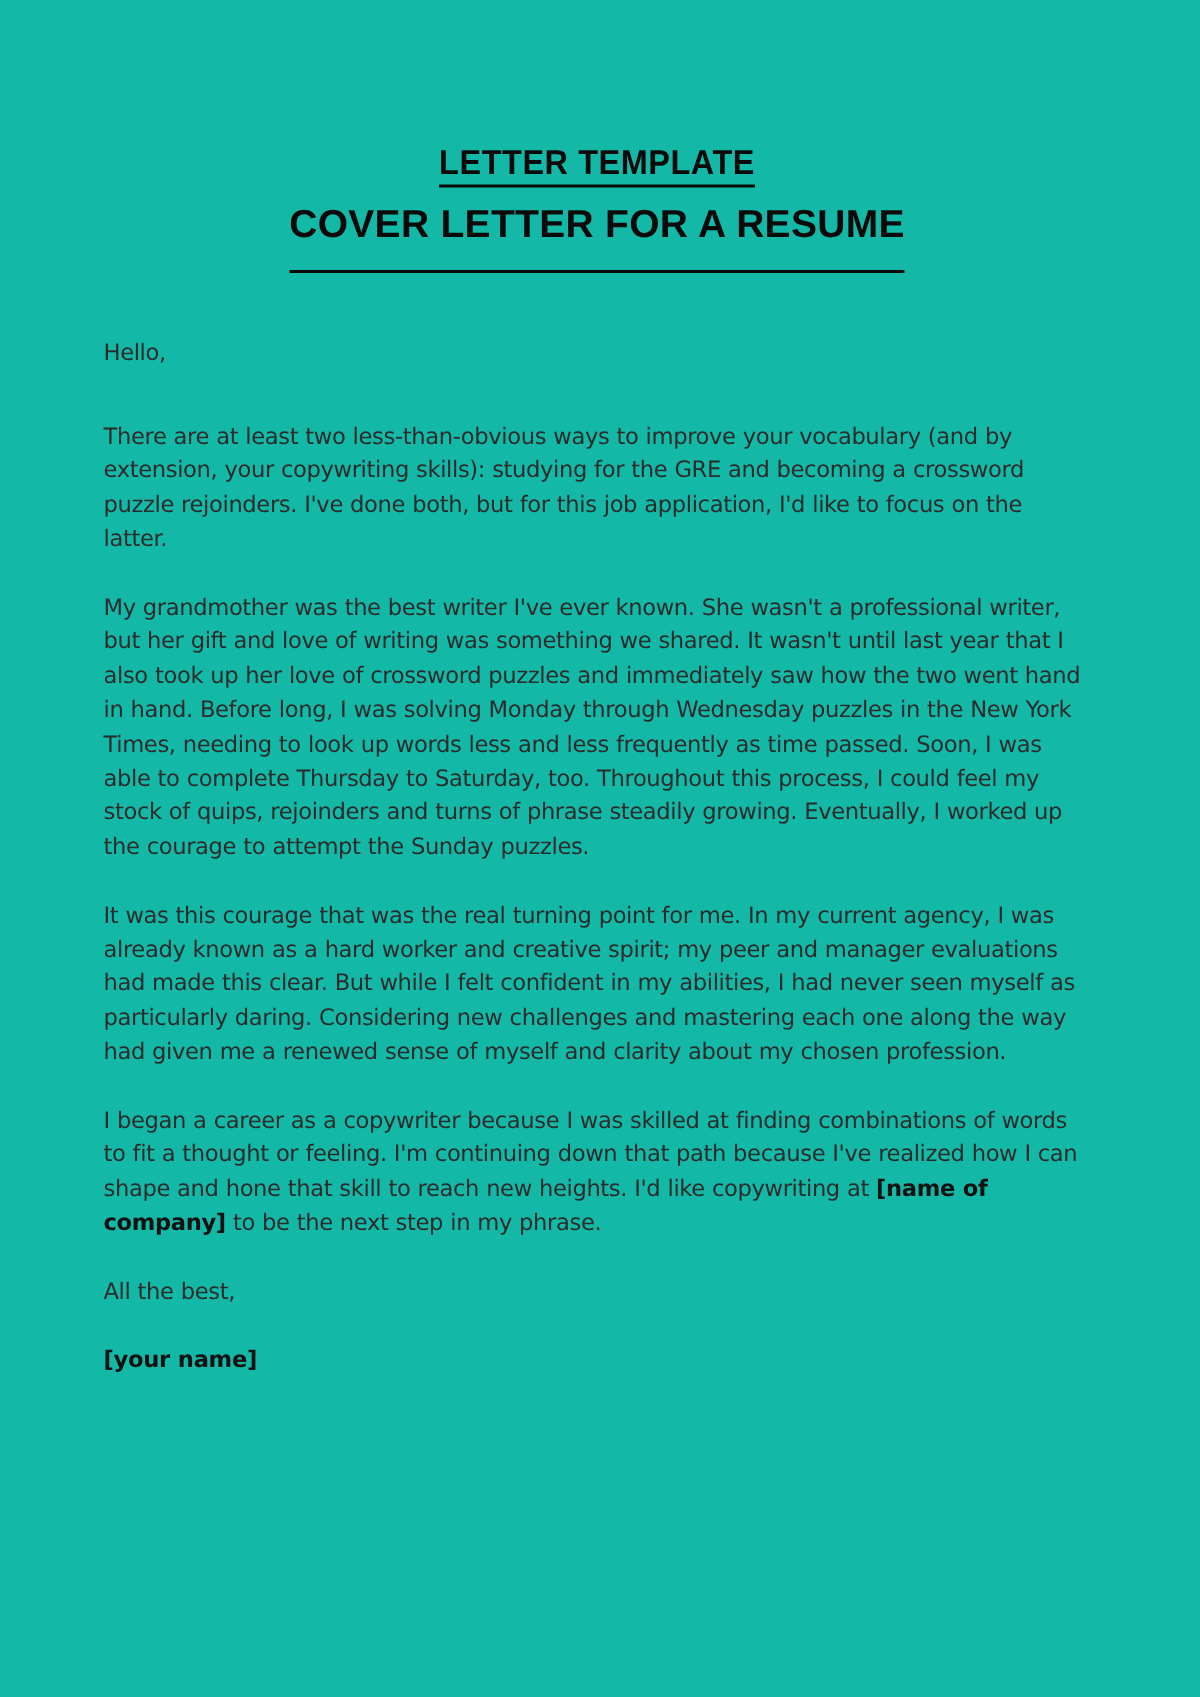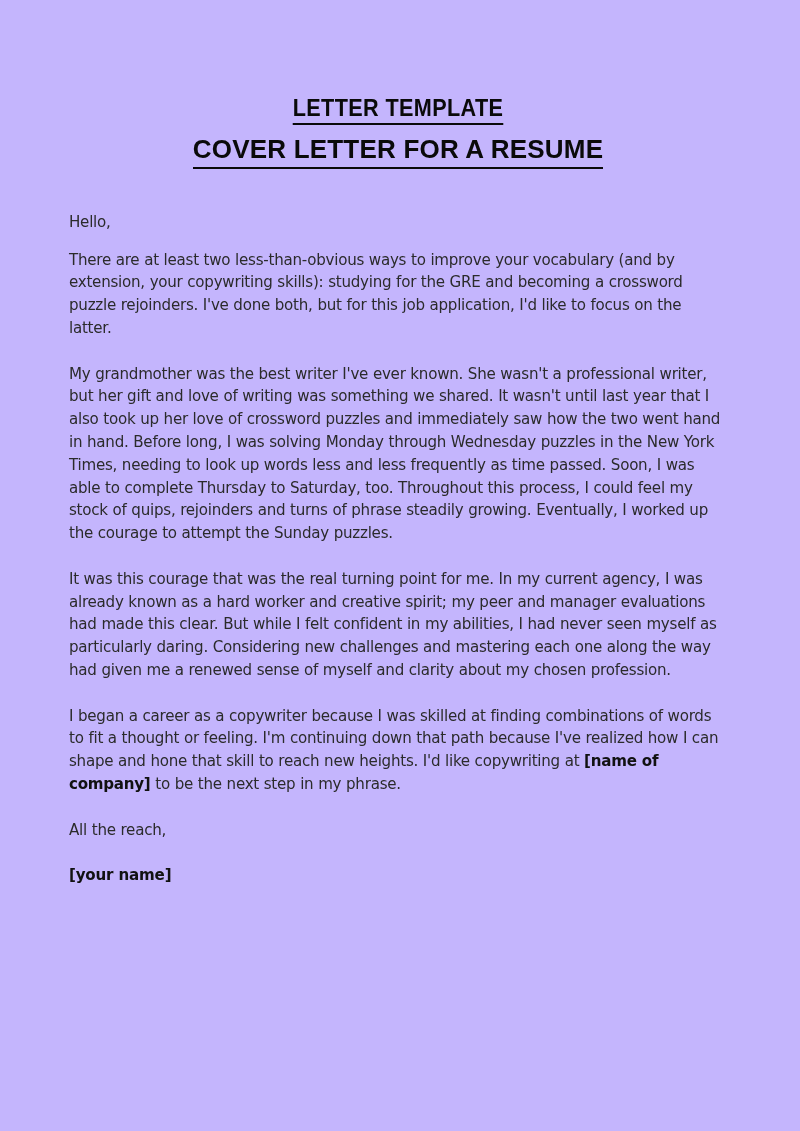--- a/index.html
+++ b/index.html
@@ -4,21 +4,21 @@
 <style>
   html, body {
     margin: 0;
     padding: 0;
     background: #ffffff;
   }
   .page {
     position: relative;
     width: 800px;
     height: 1131px;
-    background: #c4b5fd;
+    background: #14b8a6;
     margin: 0 auto;
     overflow: hidden;
     box-sizing: border-box;
   }
   .content {
     position: absolute;
     left: 69px;
     top: 0;
     width: 658px;
   }
@@ -43,40 +43,40 @@
   }
   .title-line-2 {
     font-family: "Liberation Sans", sans-serif;
     font-weight: bold;
     font-size: 26px;
     letter-spacing: 0.2px;
     color: #0a0a0a;
     line-height: 1.12;
     display: inline-block;
     border-bottom: 2.5px solid #0a0a0a;
-    padding-bottom: 3px;
+    padding-bottom: 16px;
   }
   .body-block {
     margin-top: 42px;
     font-family: "DejaVu Sans", sans-serif;
     font-size: 15.1px;
     line-height: 22.8px;
     color: #2b2b2b;
     letter-spacing: -0.25px;
     word-spacing: 0.2px;
   }
   .para {
     margin: 0 0 22.8px 0;
     text-align: left;
   }
   .para:last-child {
     margin-bottom: 0;
   }
   .salutation {
-    margin-bottom: 15px;
+    margin-bottom: 33px;
   }
   .closing {
     margin-bottom: 22.8px;
   }
   .signature {
     font-weight: bold;
     color: #111111;
     letter-spacing: -0.2px;
   }
   .placeholder-bold {
@@ -104,19 +104,19 @@
       <p class="para salutation">Hello,</p>
 
       <p class="para">There are at least two less-than-obvious ways to improve your vocabulary (and by extension, your copywriting skills): studying for the GRE and becoming a crossword puzzle rejoinders. I've done both, but for this job application, I'd like to focus on the latter.</p>
 
       <p class="para">My grandmother was the best writer I've ever known. She wasn't a professional writer, but her gift and love of writing was something we shared. It wasn't until last year that I also took up her love of crossword puzzles and immediately saw how the two went hand in hand. Before long, I was solving Monday through Wednesday puzzles in the New York Times, needing to look up words less and less frequently as time passed. Soon, I was able to complete Thursday to Saturday, too. Throughout this process, I could feel my stock of quips, rejoinders and turns of phrase steadily growing. Eventually, I worked up the courage to attempt the Sunday puzzles.</p>
 
       <p class="para">It was this courage that was the real turning point for me. In my current agency, I was already known as a hard worker and creative spirit; my peer and manager evaluations had made this clear. But while I felt confident in my abilities, I had never seen myself as particularly daring. Considering new challenges and mastering each one along the way had given me a renewed sense of myself and clarity about my chosen profession.</p>
 
       <p class="para"><span>I began a career as a copywriter because I was skilled at finding combinations of words to fit a thought or feeling. I'm continuing down that path because I've realized how I can shape and hone that skill to reach new heights. I'd like copywriting at </span><span class="placeholder-bold">[name of company]</span><span> to be the next step in my phrase.</span></p>
 
-      <p class="para closing">All the reach,</p>
+      <p class="para closing">All the best,</p>
 
       <p class="para signature">[your name]</p>
 
     </div>
   </div>
 </div>
 
 </body></html>

